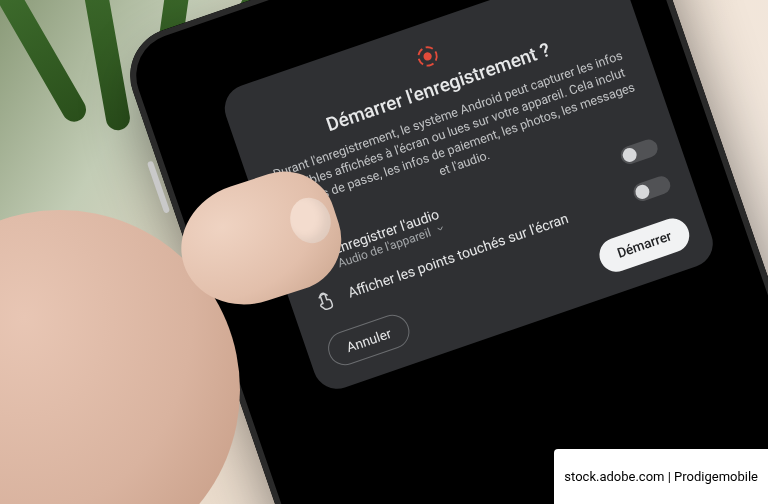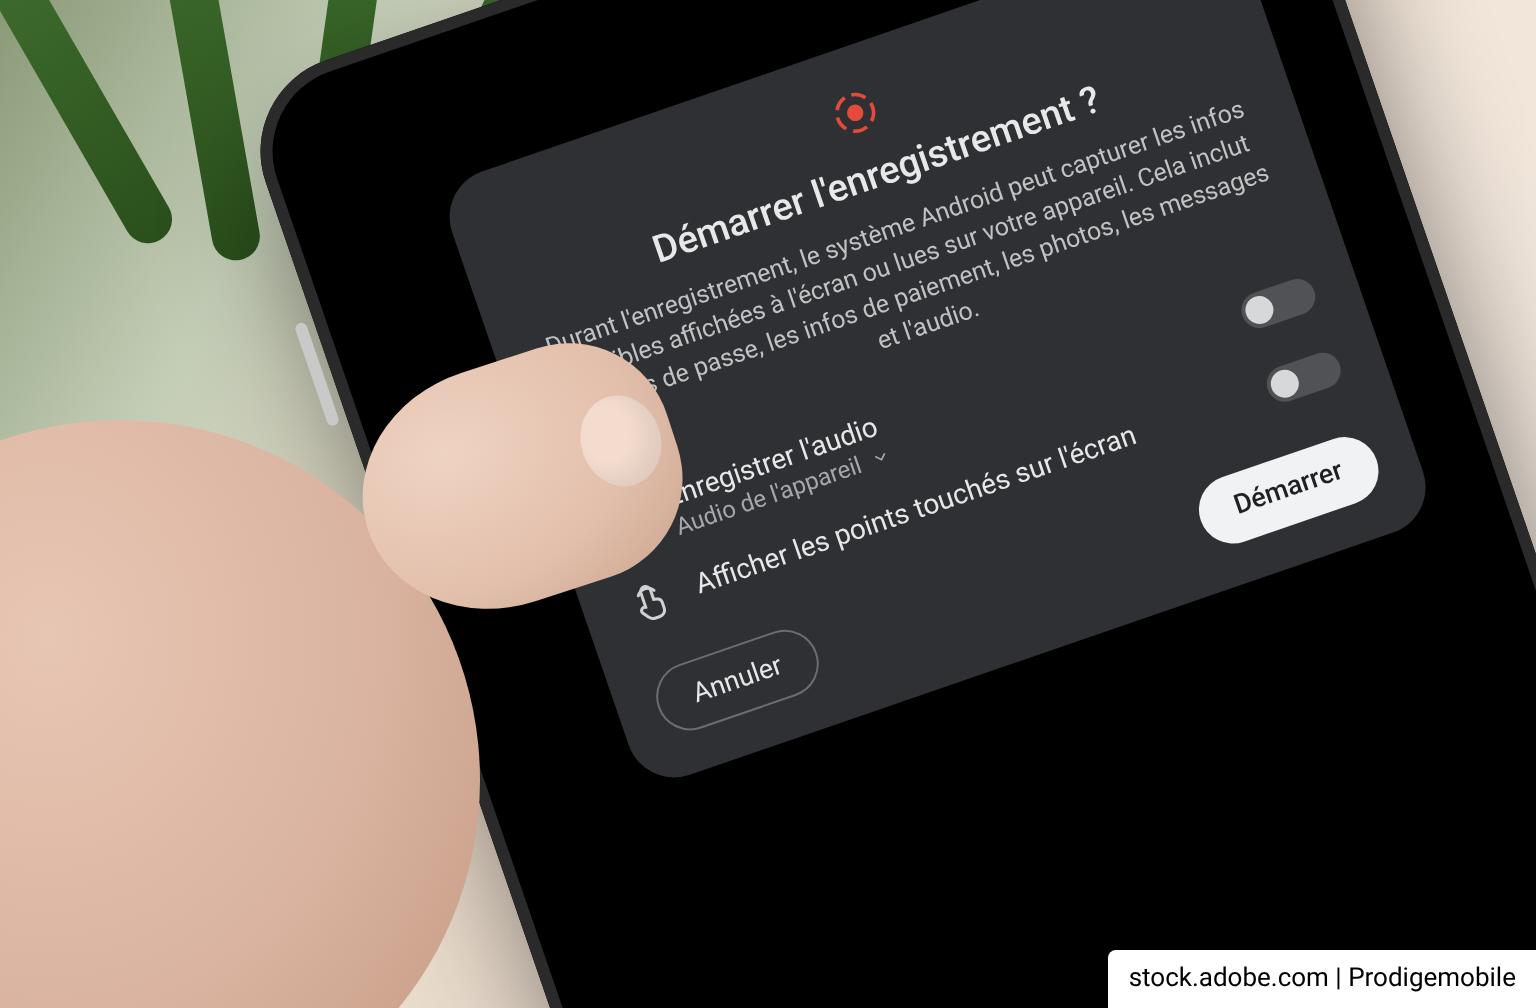--- a/index.html
+++ b/index.html
@@ -28,21 +28,21 @@
   .row .t1{font-size:14px;color:#e6e7e8}
   .row .t2{font-size:12px;color:#a5a8ab;display:flex;align-items:center;gap:6px}
   .chev{width:10px;height:10px}
   .toggle{width:38px;height:18px;border-radius:9px;background:#515255;position:relative;flex:0 0 38px}
   .toggle::after{content:"";position:absolute;left:2px;top:2px;width:14px;height:14px;border-radius:50%;background:#d7d8da}
   .row + .row{margin-top:2px}
   .btnbar{display:flex;justify-content:space-between;margin-top:18px}
   .btn{border-radius:18px;font-size:13.5px;padding:8px 18px;cursor:pointer;user-select:none}
   .btn.ghost{border:1px solid #6b6d70;color:#e6e7e8;background:transparent}
   .btn.primary{border:none;background:#f1f2f3;color:#1f2022;font-weight:500}
-  .credit{position:absolute;right:0;bottom:0;background:#fff;color:#000;font-size:13px;padding:7px 10px;border-top-left-radius:4px}
+  .credit{position:absolute;right:0;bottom:0;background:#fff;color:#000;font-size:13px;padding:20px 10px;border-top-left-radius:4px}
 </style>
 </head>
 <body>
 
 <div class="scene">
 
   <div class="plant">
     <div class="leaf l1"></div>
       <div class="leaf l2"></div>
       <div class="leaf l3"></div>

